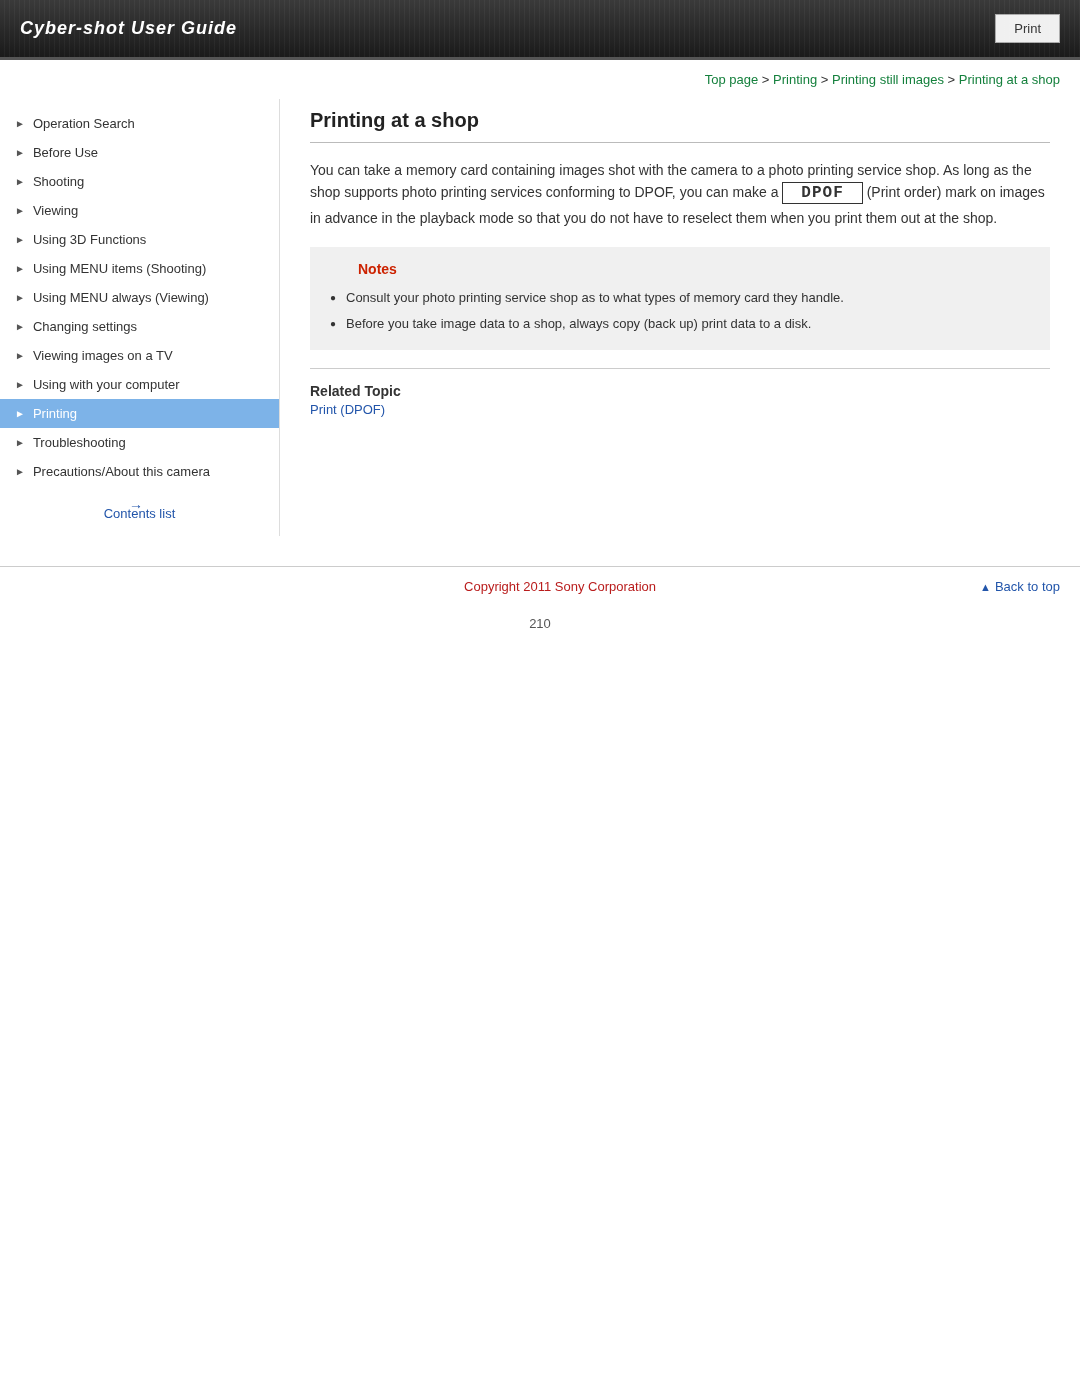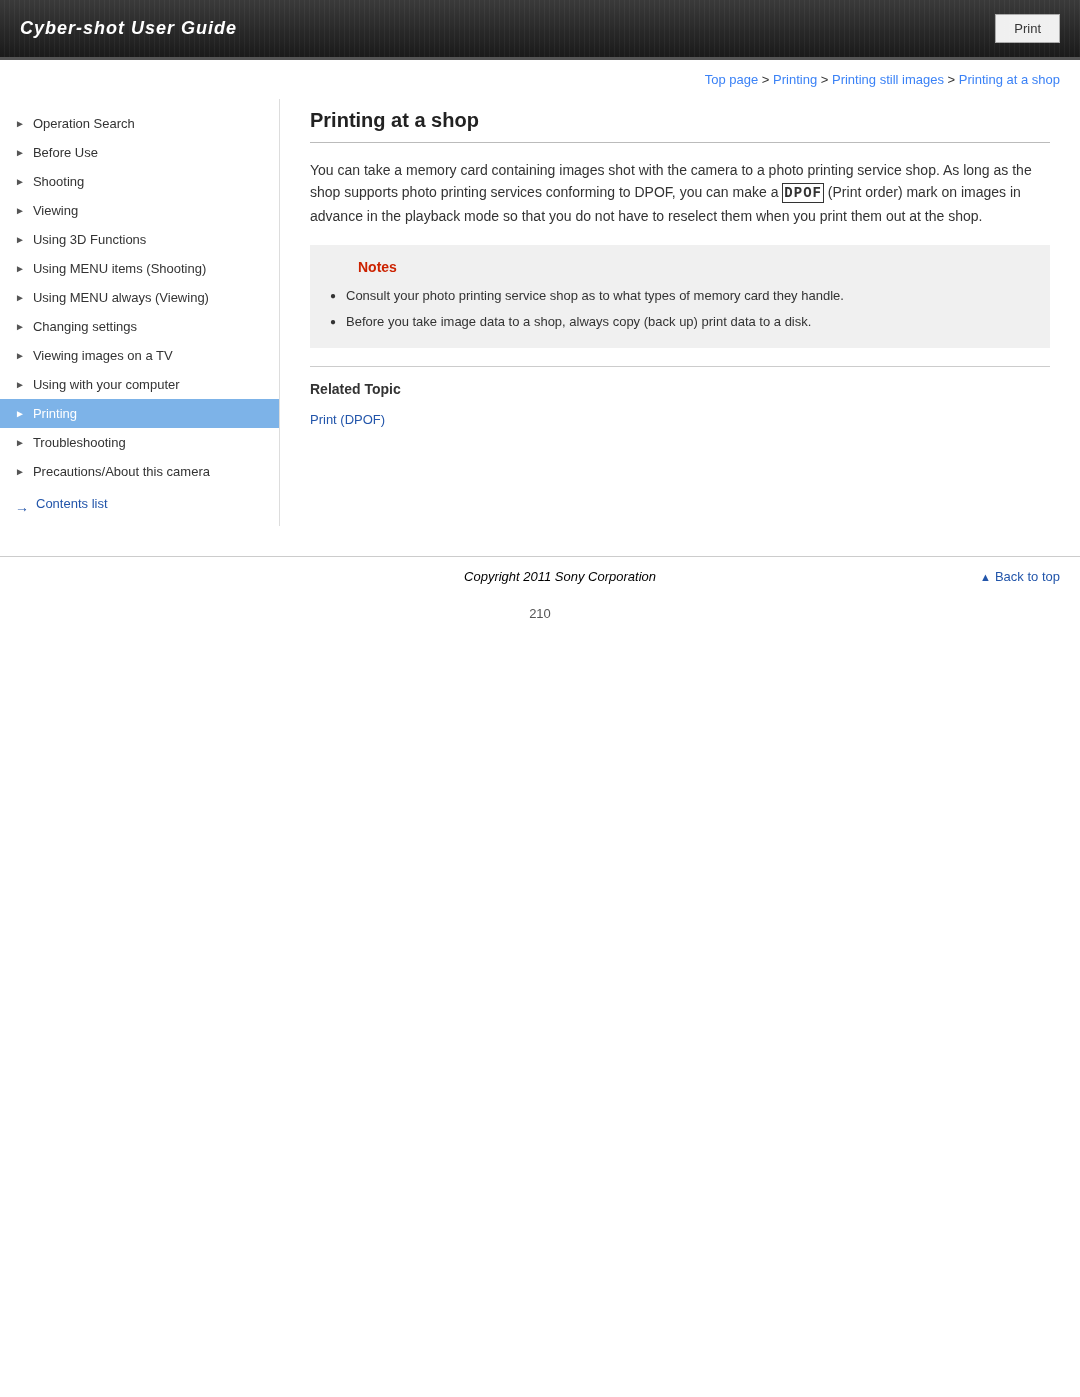--- a/index.html
+++ b/index.html
@@ -47,21 +47,21 @@
       color: #333;
     }
 
     
     .breadcrumb {
       text-align: right;
       padding: 12px 20px;
       font-size: 13px;
       color: #333;
     }
-    .breadcrumb a { color: #3b82f6; text-decoration: none; }
+    .breadcrumb a { color: #15803d; text-decoration: none; }
 
     
     .main-layout {
       display: flex;
       align-items: flex-start;
     }
 
     
     .sidebar {
       width: 280px;
@@ -85,20 +85,21 @@
     }
     .sidebar-item.active .arrow { color: #fff; }
     .contents-list-link {
       display: flex;
       align-items: center;
       padding: 10px 15px 5px 15px;
       font-size: 13px;
       color: #2255aa;
       cursor: pointer;
       text-decoration: none;
+      flex-direction: column;
     }
     .arrow-right-icon {
       display: inline-block;
       width: 16px;
       height: 10px;
       margin-right: 5px;
       position: relative;
     }
     .arrow-right-icon::before {
       content: '→';
@@ -124,23 +125,23 @@
     .main-text {
       font-size: 14px;
       line-height: 1.6;
       color: #333;
       margin-bottom: 18px;
     }
 
     .dpof-text {
       font-family: 'Courier New', monospace;
       font-weight: bold;
-      font-size: 14px;
+      font-size: 16px;
       border: 1px solid #333;
-      padding: 1px 1px;
+      padding: 1px 18px;
       letter-spacing: 1px;
     }
 
     .notes-box {
       background: #f0f0f0;
       border: none;
       padding: 14px 18px;
       margin-bottom: 18px;
     }
     .notes-title {
@@ -165,45 +166,44 @@
       position: absolute;
       left: 2px;
       font-size: 10px;
       top: 5px;
     }
     .notes-list a { color: #2255aa; text-decoration: none; }
 
     .related-topic-title {
       font-weight: bold;
       font-size: 14px;
-      margin-bottom: 14px;
+      margin-bottom: 2px;
       border-top: 1px solid #ccc;
       padding-top: 14px;
     }
     .related-topic-link {
       color: #2255aa;
       font-size: 13px;
       text-decoration: none;
     }
 
     
     .footer {
       border-top: 1px solid #ccc;
       margin-top: 30px;
       padding: 12px 20px;
       display: flex;
       justify-content: space-between;
       align-items: center;
     }
     .footer-copyright {
       font-size: 13px;
-      color: #000000;
+      color: #b91c1c;
       text-align: center;
       flex: 1;
-      font-style: italic;
     }
     .back-to-top {
       font-size: 13px;
       color: #2255aa;
       text-decoration: none;
       display: flex;
       align-items: center;
       gap: 4px;
     }
     .back-to-top-triangle {

